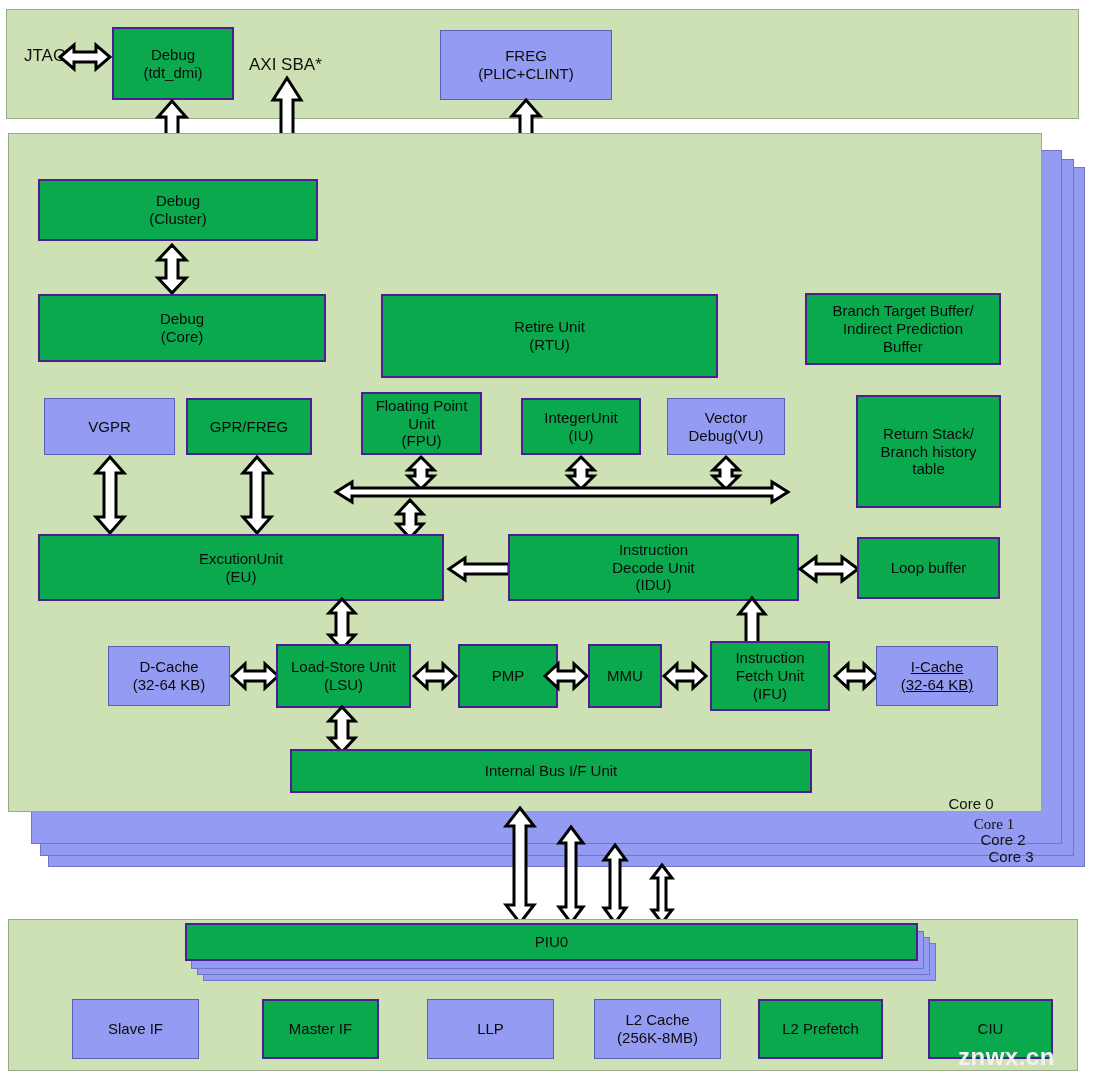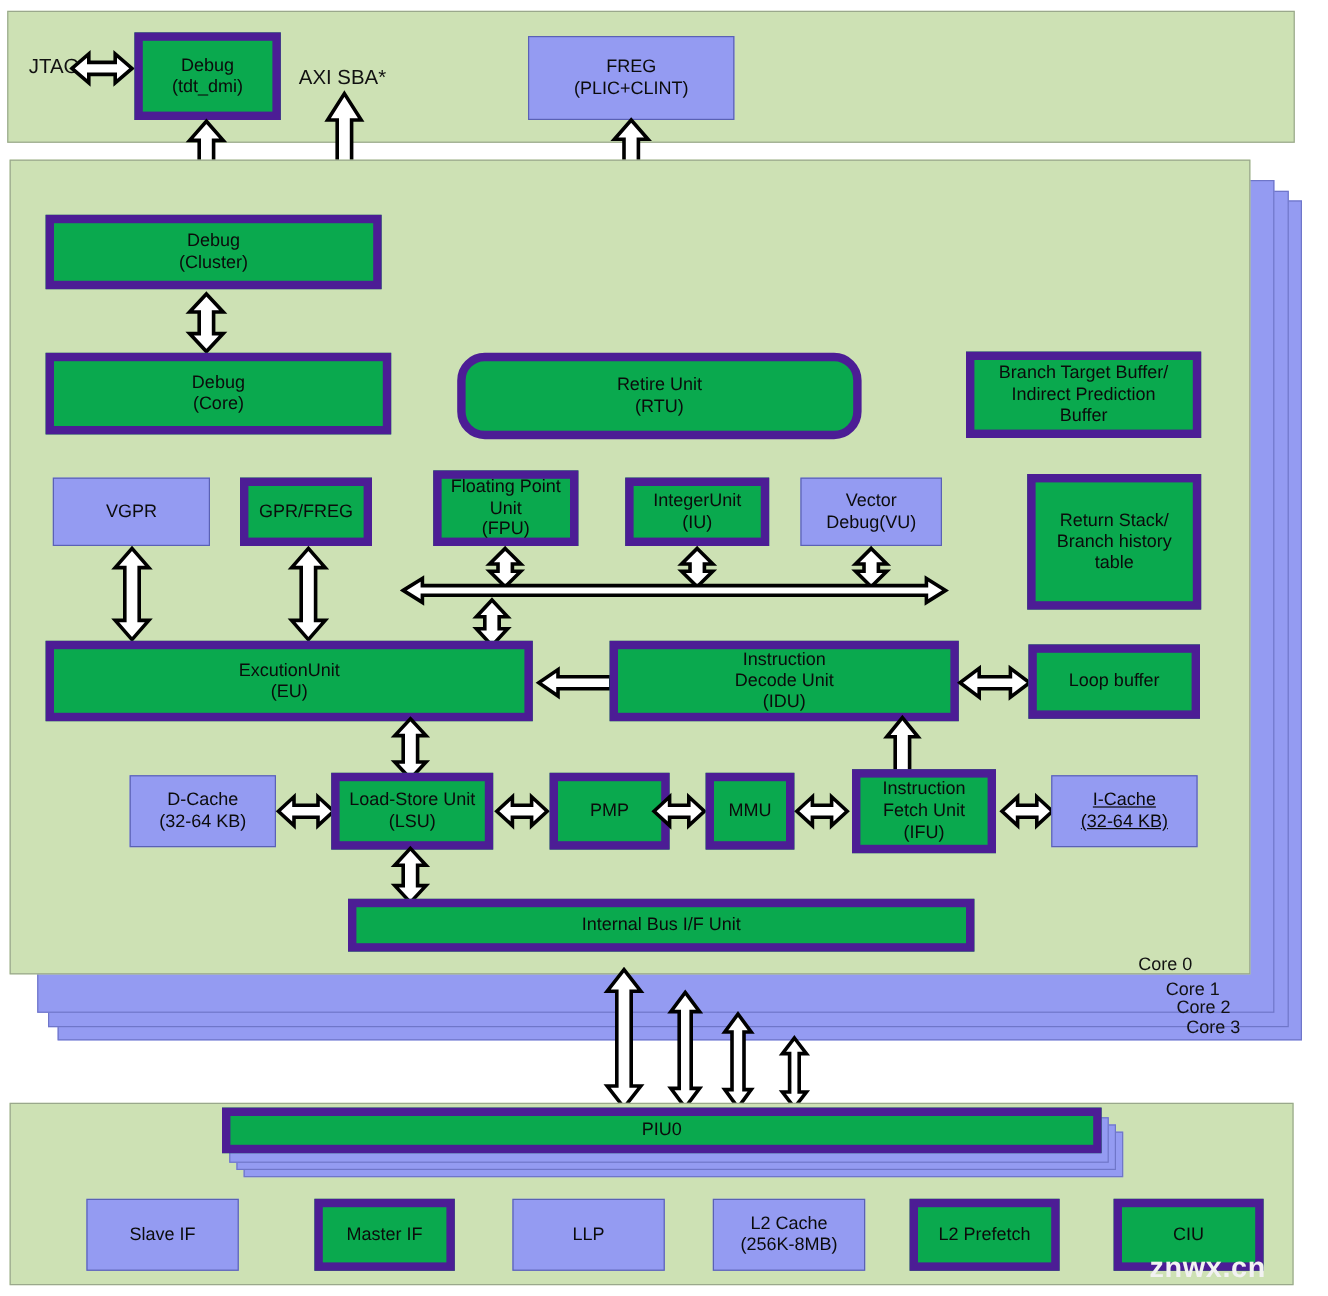--- a/index.html
+++ b/index.html
@@ -7,21 +7,21 @@
        font-family:"Liberation Sans","DejaVu Sans",sans-serif;
        color:#111;overflow:hidden;}
   .abs{position:absolute;box-sizing:border-box;}
 
   
   .panel{background:#cde1b4;border:1px solid #9aa88c;}
   .corepanel{background:#cde1b4;border:1px solid #9aa88c;}
   .corestack{background:#949bf2;border:1px solid #6f76c9;}
 
   
-  .blk{border:7px solid #4c1d95;display:flex;align-items:center;
+  .blk{border:2px solid #4c1d95;display:flex;align-items:center;
        justify-content:center;text-align:center;line-height:1.18;
        font-size:15px;color:#0b0b0b;}
   .green{background:#0aa94e;}
   .purple{background:#949bf2;border:1px solid #5a61b5;}
 
   .corelabel{font-size:15px;color:#111;text-align:center;}
 
   
   .arw{position:absolute;}
   .arw svg{display:block;overflow:visible;}
@@ -78,21 +78,21 @@
     <polygon points="15,0 29,16 21,16 21,176 29,176 15,192 1,176 9,176 9,16 1,16"></polygon>
   </svg>
 </div>
 
 <div class="abs corestack" style="left:48px;top:167px;width:1037px;height:700px;"></div>
 <div class="abs corestack" style="left:40px;top:159px;width:1034px;height:697px;"></div>
 <div class="abs corestack" style="left:31px;top:150px;width:1031px;height:694px;"></div>
 
 <div class="abs corelabel" style="left:945px;top:848px;width:132px;">Core 3</div>
 <div class="abs corelabel" style="left:937px;top:831px;width:132px;">Core 2</div>
-<div class="abs corelabel" style="left:928px;top:816px;width:132px;">Core 1</div>
+<div class="abs corelabel" style="left:928px;top:816px;width:132px;font-family:Liberation Serif, serif;">Core 1</div>
 
 <div class="abs corepanel" style="left:8px;top:133px;width:1034px;height:679px;"></div>
 
 <div class="abs corelabel" style="left:905px;top:795px;width:132px;">Core 0</div>
 
 <div class="abs blk green" style="left:38px;top:179px;width:280px;height:62px;">
   <div>
     <div>Debug</div>
     <div>(Cluster)</div>
   </div>
@@ -104,40 +104,40 @@
   </svg>
 </div>
 
 <div class="abs blk green" style="left:38px;top:294px;width:288px;height:68px;">
   <div>
     <div>Debug</div>
     <div>(Core)</div>
   </div>
 </div>
 
-<div class="abs blk green" style="left:381px;top:294px;width:337px;height:72px;border-radius:23px;">
+<div class="abs blk green" style="left:381px;top:294px;width:337px;height:84px;">
   <div>
     <div>Retire Unit</div>
     <div>(RTU)</div>
   </div>
 </div>
 
 <div class="abs blk green" style="left:805px;top:293px;width:196px;height:72px;">
   <div>
     <div>Branch Target Buffer/</div>
     <div>Indirect Prediction</div>
     <div>Buffer</div>
   </div>
 </div>
 
 <div class="abs blk purple" style="left:44px;top:398px;width:131px;height:57px;text-align:right;">
   <div>VGPR</div>
 </div>
 
-<div class="abs blk green" style="left:200px;top:398px;width:110px;height:57px;">
+<div class="abs blk green" style="left:186px;top:398px;width:126px;height:57px;">
   <div>GPR/FREG</div>
 </div>
 
 <div class="abs blk green" style="left:361px;top:392px;width:121px;height:63px;">
   <div>
     <div>Floating Point</div>
     <div>Unit</div>
     <div>(FPU)</div>
   </div>
 </div>

